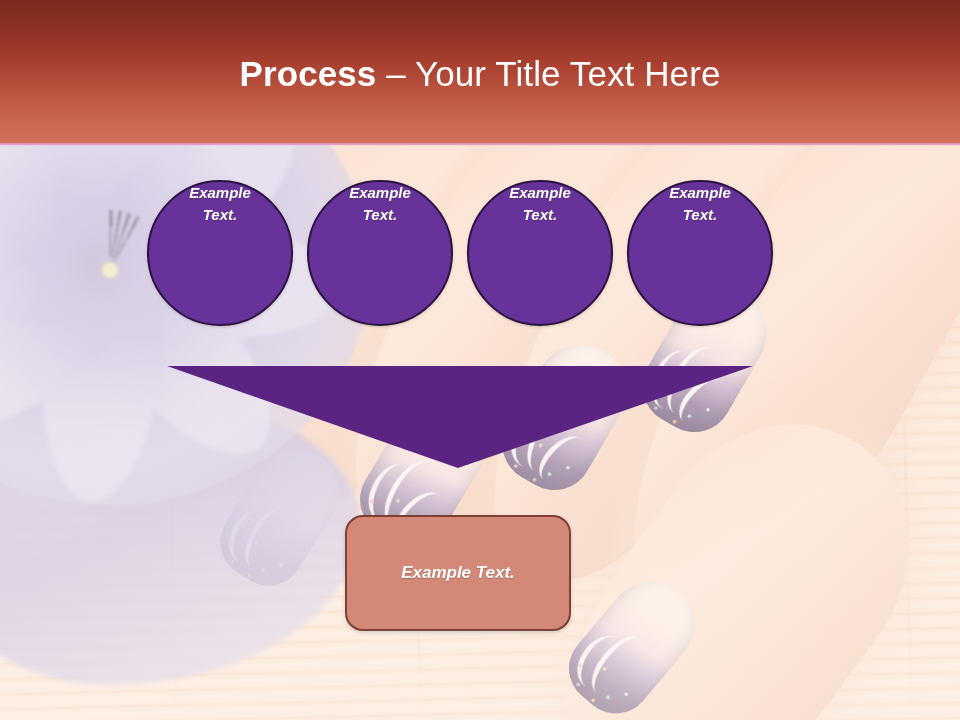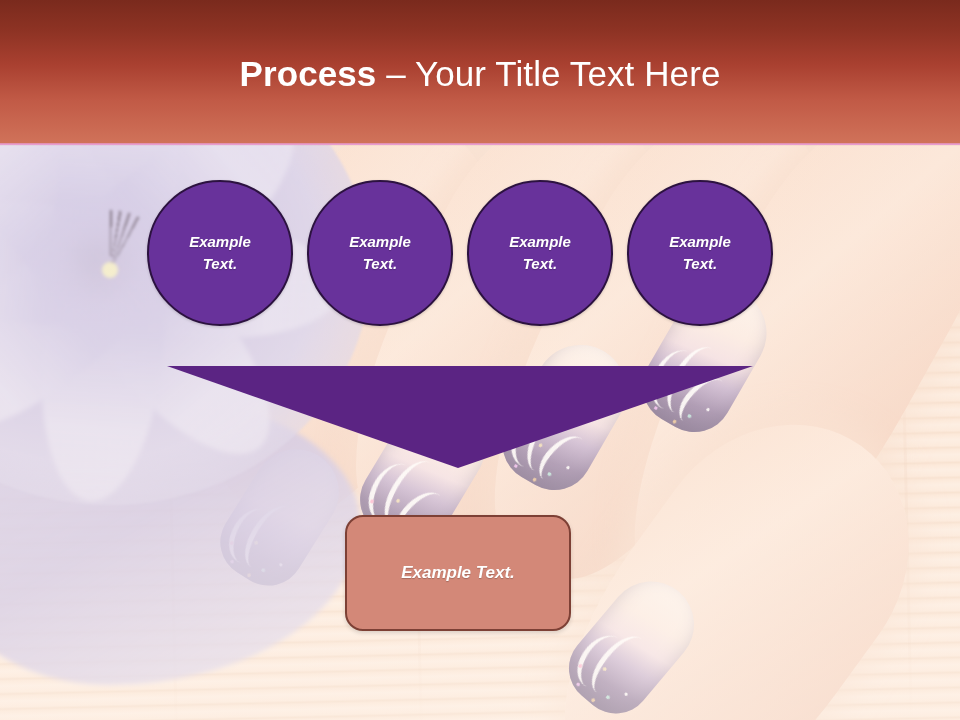--- a/index.html
+++ b/index.html
@@ -143,21 +143,21 @@
     position:absolute; left:0; top:143px; width:960px; height:3px;
     background:linear-gradient(to bottom, rgba(208,114,89,.55), rgba(255,255,255,0));
   }
 
   
   .circle {
     position:absolute; top:180px; width:146px; height:146px;
     border-radius:50%;
     background:#68329b;
     border:2px solid #2c1240;
-    display:flex; align-items:center; justify-content:center;
+    display:flex; align-items:flex-start; justify-content:center;
     box-shadow:0 1px 3px rgba(0,0,0,.18);
   }
   .circle .label {
     color:#ffffff; font-weight:bold; font-style:italic;
     font-size:15px; line-height:1.45; text-align:center;
     white-space:pre-line;
     text-shadow:0 1px 1px rgba(0,0,0,.22);
   }
   #c1 { left:147px; }
   #c2 { left:307px; }

